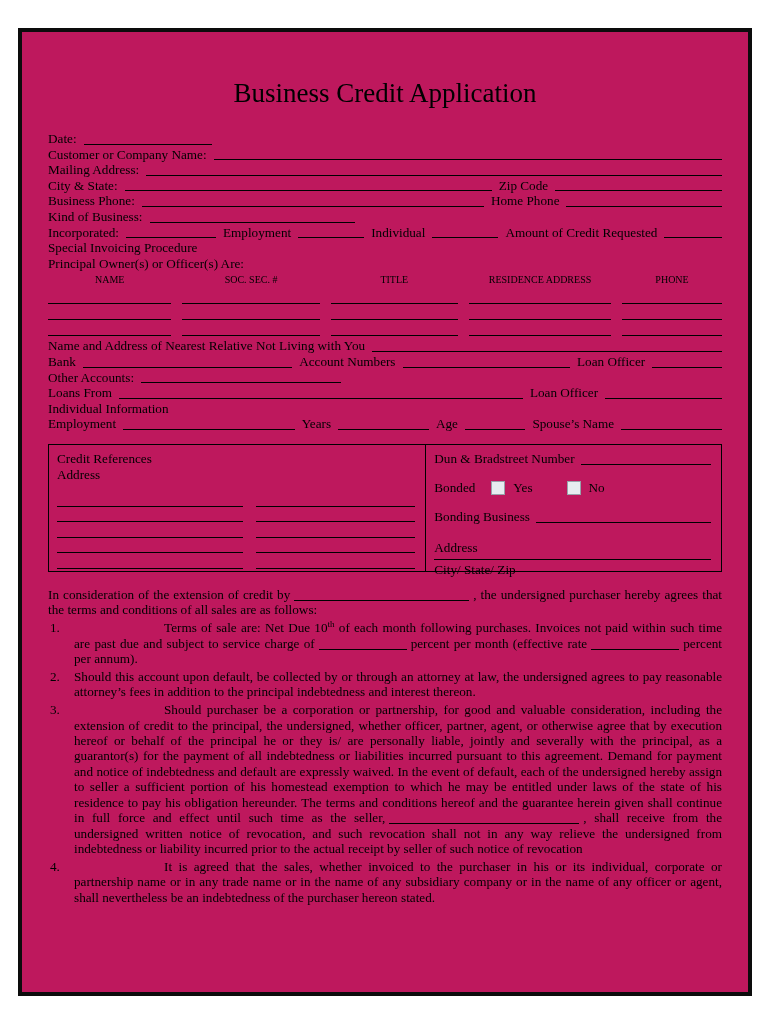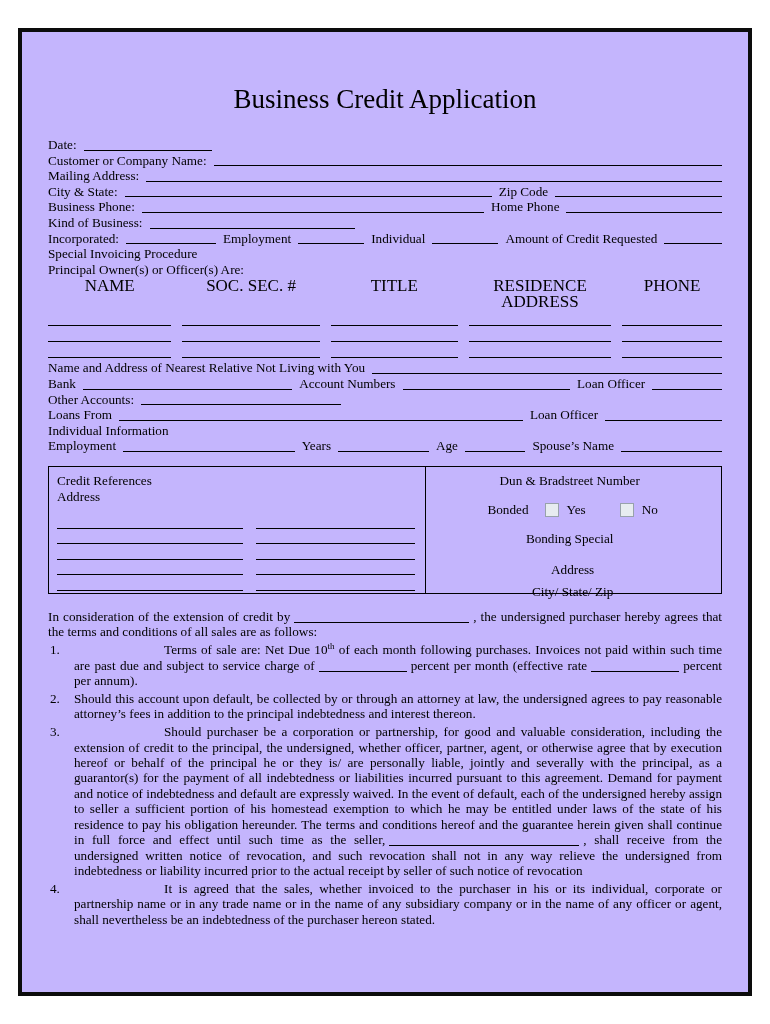--- a/index.html
+++ b/index.html
@@ -7,23 +7,23 @@
     width: 770px; height: 1024px;
     background: #ffffff;
     font-family: "Liberation Serif", "DejaVu Serif", serif;
     color: #000;
     position: relative;
     -webkit-font-smoothing: antialiased;
   }
   .frame {
     position: absolute; left: 18px; right: 18px; top: 28px; bottom: 28px;
     border: 4px solid #0c0c0c;
-    padding: 10px 26px;
+    padding: 4px 26px;
     box-sizing: border-box;
-    background: #c4b5fd;
+    background: #be185d;
     overflow: hidden;
   }
   .title {
     text-align: center;
     font-size: 27px;
     font-weight: 400;
     margin: 42px 0 22px;
   }
   .row {
     display: flex; align-items: flex-end;
@@ -38,37 +38,37 @@
   .w66 { flex: 0 0 66px; } .w200 { flex: 0 0 200px; }
   .f6 { flex: 0.6 1 0; } .f9 { flex: 0.9 1 0; } .f10 { flex: 1 1 0; } .f11 { flex: 1.1 1 0; }
   .f17 { flex: 1.7 1 0; } .f22 { flex: 2.2 1 0; } .f24 { flex: 2.4 1 0; }
   .f30 { flex: 3 1 0; } .f38 { flex: 3.8 1 0; }
   .right { justify-content: flex-start; }
 
   .grid5 {
     display: grid;
     grid-template-columns: 126fr 140fr 130fr 145fr 102fr;
     column-gap: 11px;
-    font-size: 17px;
+    font-size: 10px;
   }
   .ohead { text-align: center; line-height: 16px; margin-top: 1px; }
   .orow { height: 16px; }
   .orow .cell { border-bottom: 1px solid #000; }
   .otable { margin-bottom: 2px; }
 
   .cbox {
     display: flex;
     border: 1.5px solid #000;
     margin-top: 12px;
     height: 128px;
     font-size: 13.2px; line-height: 16px;
     box-sizing: border-box;
   }
   .cb-left { flex: 0 0 56%; padding: 6px 10px 0 8px; box-sizing: border-box; }
-  .cb-right { flex: 1 1 auto; border-left: 1.5px solid #000; padding: 6px 10px 0 8px; display: flex; flex-direction: column; box-sizing: border-box; align-items: center; }
+  .cb-right { flex: 1 1 auto; border-left: 1.5px solid #000; padding: 6px 10px 0 8px; display: flex; flex-direction: column; box-sizing: border-box; }
   .clrh { display: flex; flex-direction: column; }
   .clrh .h1 { flex: 0 0 48%; }
   .cl-row { display: flex; gap: 13px; height: 1px; margin-top: 14.5px; }
   .cl-row.first { margin-top: 23px; }
   .cl-row .cline { border-bottom: 1px solid #000; }
   .cl-row .c1 { flex: 0 0 52%; } .cl-row .c2 { flex: 1 1 auto; }
   .cbr-row { display: flex; align-items: flex-end; gap: 6px; white-space: nowrap; }
   .cbr-row .line { height: 11px; }
   .mt13 { margin-top: 13px; } .mt15 { margin-top: 15px; } .mt2 { margin-top: 2px; }
   .chk { width: 12px; height: 12px; border: 1px solid #98a2ab; background: #e7ecf0; margin: 0 2px 1px 10px; flex: 0 0 auto; }
@@ -251,21 +251,21 @@
         <span class="line grow"></span>
       </div>
       <div class="cbr-row mt13">
         <span class="lbl">Bonded</span>
         <span class="chk"></span>
         <span class="lbl">Yes</span>
         <span class="chk chk2"></span>
         <span class="lbl">No</span>
       </div>
       <div class="cbr-row mt13">
-        <span class="lbl">Bonding Special</span>
+        <span class="lbl">Bonding Business</span>
         <span class="line grow"></span>
       </div>
       <div class="cbr-row mt15">
         <span class="lbl">Address</span>
       </div>
       <div class="fullline"></div>
       <div class="cbr-row mt2">
         <span class="lbl">City/ State/ Zip</span>
       </div>
     </div>

